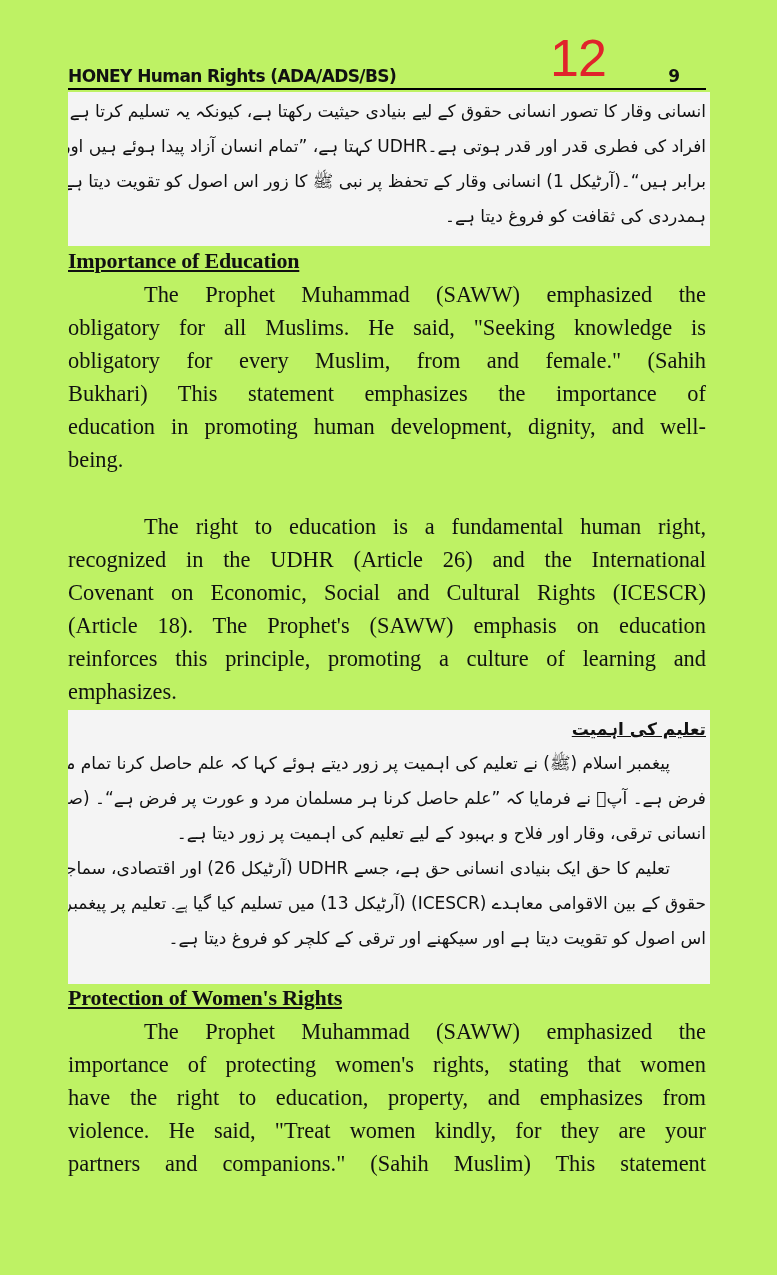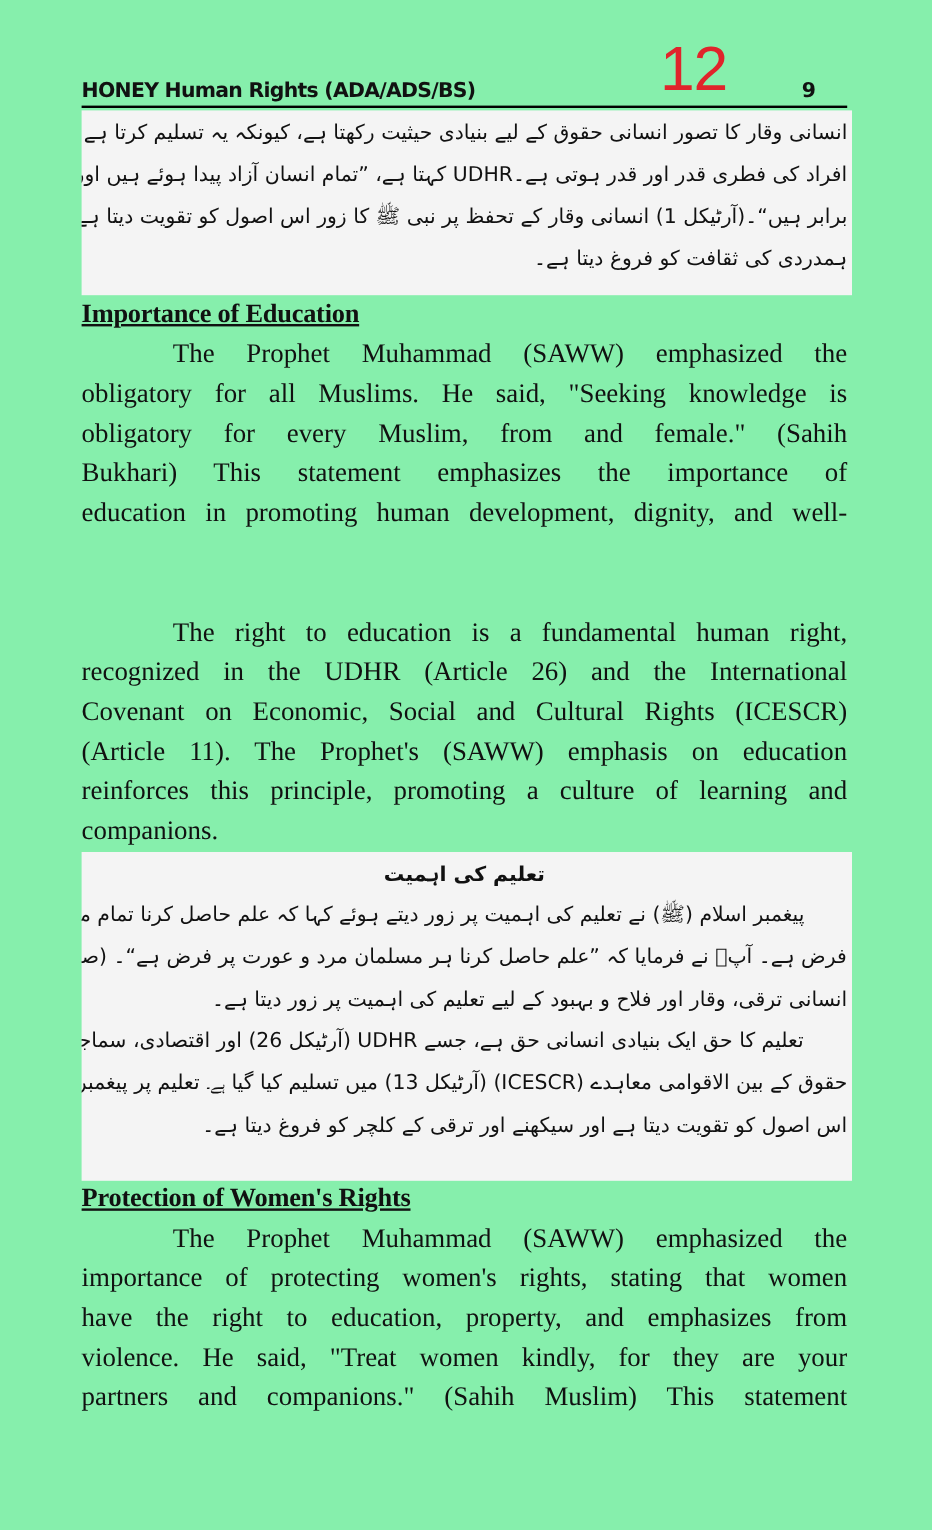--- a/index.html
+++ b/index.html
@@ -1,30 +1,30 @@
 <!DOCTYPE html>
 <html><head>
   <meta charset="utf-8">
   <style>
     html, body { margin: 0; padding: 0; background: #ffffff; }
     body { width: 777px; height: 1275px; position: relative; overflow: hidden; }
-    .page { position: absolute; left: 0; top: 0; width: 777px; height: 1275px; background: #86efac; }
+    .page { position: absolute; left: 0; top: 0; width: 777px; height: 1275px; background: #bef264; }
 
     
     .header { position: absolute; left: 68px; top: 28px; width: 638px; height: 60px; border-bottom: 2px solid #000; }
     .header-title { position: absolute; left: 0; bottom: 2px; font-family: "DejaVu Sans", sans-serif; font-weight: bold; font-size: 17px; color: #111; letter-spacing: -0.6px; }
     .header-stamp { position: absolute; left: 446px; bottom: 4px; font-family: "Liberation Sans", sans-serif; font-size: 52px; color: #e0242b; line-height: 52px; letter-spacing: -1px; margin-left: 36px; }
     .header-pageno { position: absolute; right: 26px; bottom: 2px; font-family: "DejaVu Sans", sans-serif; font-weight: bold; font-size: 17px; color: #111; }
 
     
     .urdu-box { position: absolute; left: 68px; width: 642px; background: #f4f4f4; direction: rtl; }
     .urdu-box .line { font-family: "DejaVu Sans", sans-serif; font-size: 17px; color: #111; line-height: 35px; height: 35px; white-space: nowrap; overflow: hidden; text-align: justify; text-align-last: justify; padding: 0 4px 0 2px; }
     .urdu-box .line.last { text-align-last: right; }
     .urdu-box .line.indent { padding-right: 40px; }
-    .urdu-heading { font-family: "DejaVu Sans", sans-serif; font-size: 17px; font-weight: bold; color: #111; text-align: center; line-height: 34px; padding-right: 4px; }
+    .urdu-heading { font-family: "DejaVu Sans", sans-serif; font-size: 17px; font-weight: bold; color: #111; text-decoration: underline; text-align: right; line-height: 34px; padding-right: 4px; }
 
     #urdu-box-1 { top: 92px; height: 152px; padding-top: 2px; }
     #urdu-box-2 { top: 710px; height: 272px; padding-top: 2px; }
 
     
     .section-heading { position: absolute; left: 68px; font-family: "Liberation Serif", serif; font-weight: bold; font-size: 22px; color: #111; text-decoration: underline; letter-spacing: -0.2px; }
     #heading-education { top: 248px; }
     #heading-women { top: 985px; text-align: center; }
 
     .para { position: absolute; left: 68px; width: 638px; font-family: "Liberation Serif", serif; font-size: 22.4px; line-height: 33px; color: #111; }
@@ -55,29 +55,30 @@
   </div>
 
   <div class="section-heading" id="heading-education">Importance of Education</div>
 
   <div class="para" id="para-edu-1">
     <span class="l first">The Prophet Muhammad (SAWW) emphasized the</span>
     <span class="l">obligatory for all Muslims. He said, "Seeking knowledge is</span>
     <span class="l">obligatory for every Muslim, from and female." (Sahih</span>
     <span class="l">Bukhari) This statement emphasizes the importance of</span>
     <span class="l">education in promoting human development, dignity, and well-</span>
+    <span class="l last">being.</span>
   </div>
 
   <div class="para" id="para-edu-2">
     <span class="l first">The right to education is a fundamental human right,</span>
     <span class="l">recognized in the UDHR (Article 26) and the International</span>
     <span class="l">Covenant on Economic, Social and Cultural Rights (ICESCR)</span>
-    <span class="l">(Article 11). The Prophet's (SAWW) emphasis on education</span>
+    <span class="l">(Article 18). The Prophet's (SAWW) emphasis on education</span>
     <span class="l">reinforces this principle, promoting a culture of learning and</span>
-    <span class="l last">companions.</span>
+    <span class="l last">emphasizes.</span>
   </div>
 
   <div class="urdu-box" id="urdu-box-2" lang="ur">
     <div class="urdu-heading">تعلیم کی اہمیت</div>
     <div class="line indent">پیغمبر اسلام (ﷺ) نے تعلیم کی اہمیت پر زور دیتے ہوئے کہا کہ علم حاصل کرنا تمام مسلمانوں پر</div>
     <div class="line">فرض ہے۔ آپؐ نے فرمایا کہ ”علم حاصل کرنا ہر مسلمان مرد و عورت پر فرض ہے“۔ (صحیح بخاری) یہ بیان</div>
     <div class="line last">انسانی ترقی، وقار اور فلاح و بہبود کے لیے تعلیم کی اہمیت پر زور دیتا ہے۔</div>
     <div class="line indent">تعلیم کا حق ایک بنیادی انسانی حق ہے، جسے UDHR (آرٹیکل 26) اور اقتصادی، سماجی اور ثقافتی</div>
     <div class="line">حقوق کے بین الاقوامی معاہدے (ICESCR) (آرٹیکل 13) میں تسلیم کیا گیا ہے۔ تعلیم پر پیغمبر (ﷺ) کا زور</div>
     <div class="line last">اس اصول کو تقویت دیتا ہے اور سیکھنے اور ترقی کے کلچر کو فروغ دیتا ہے۔</div>

